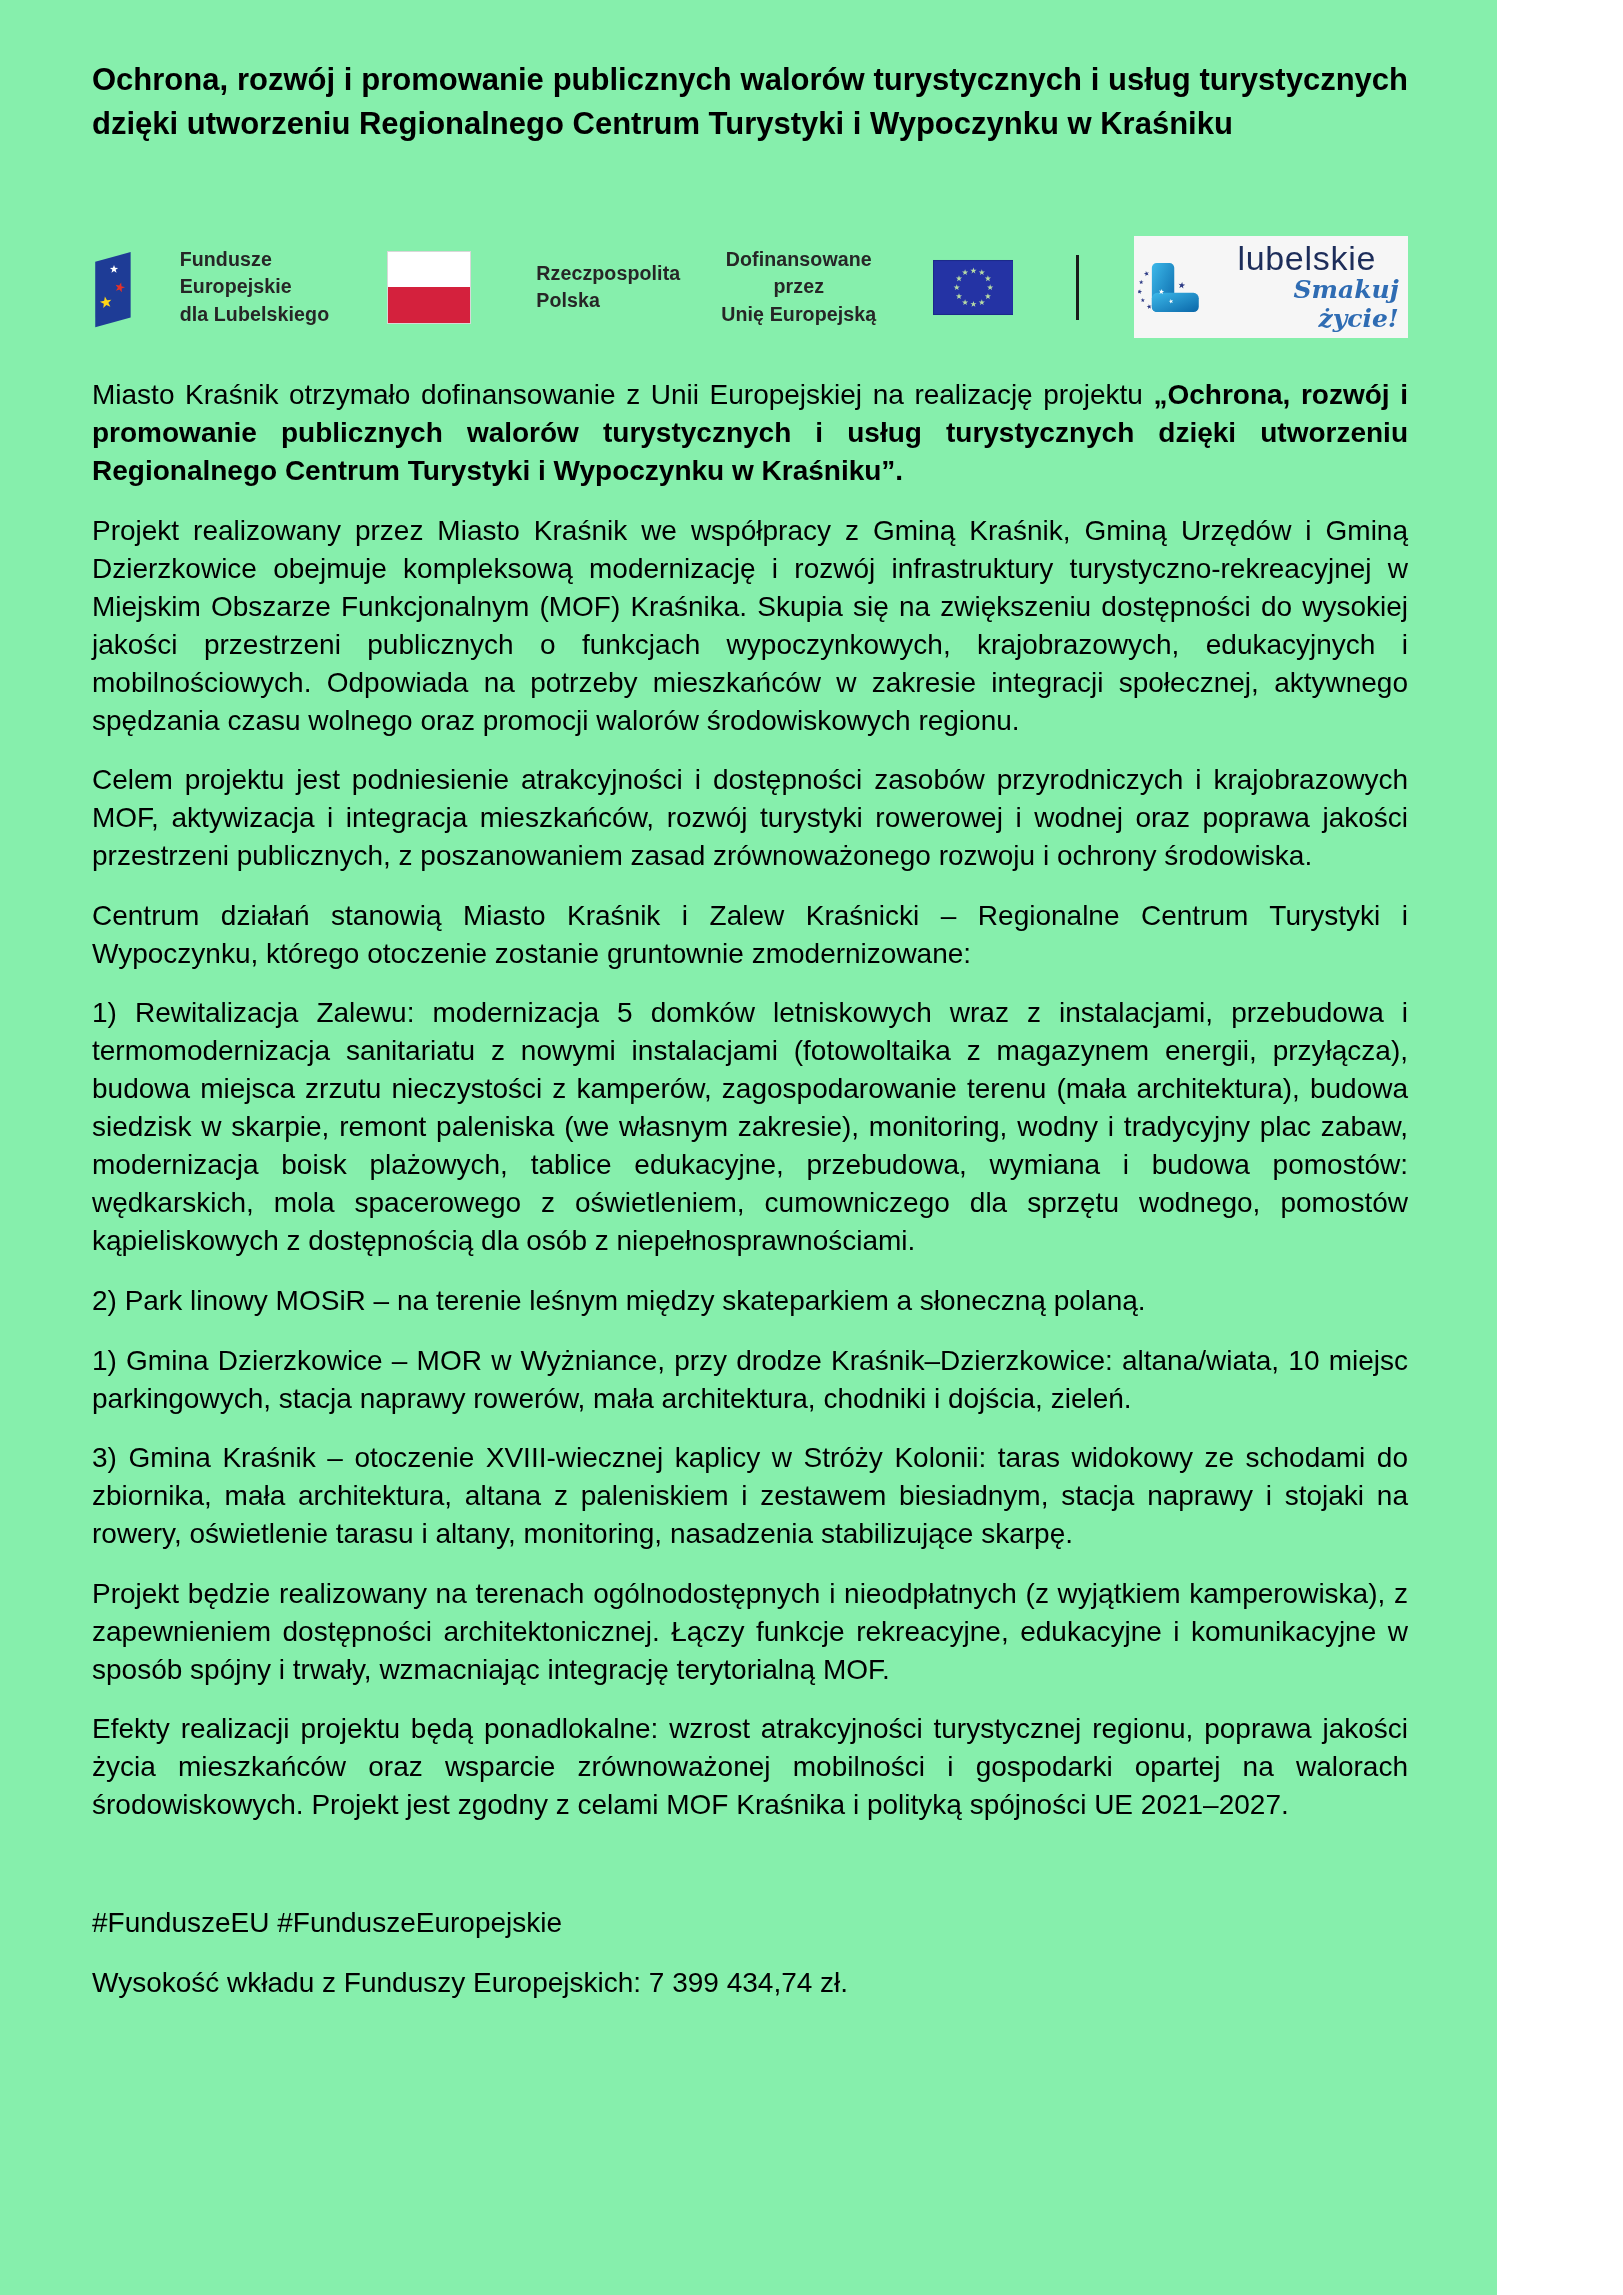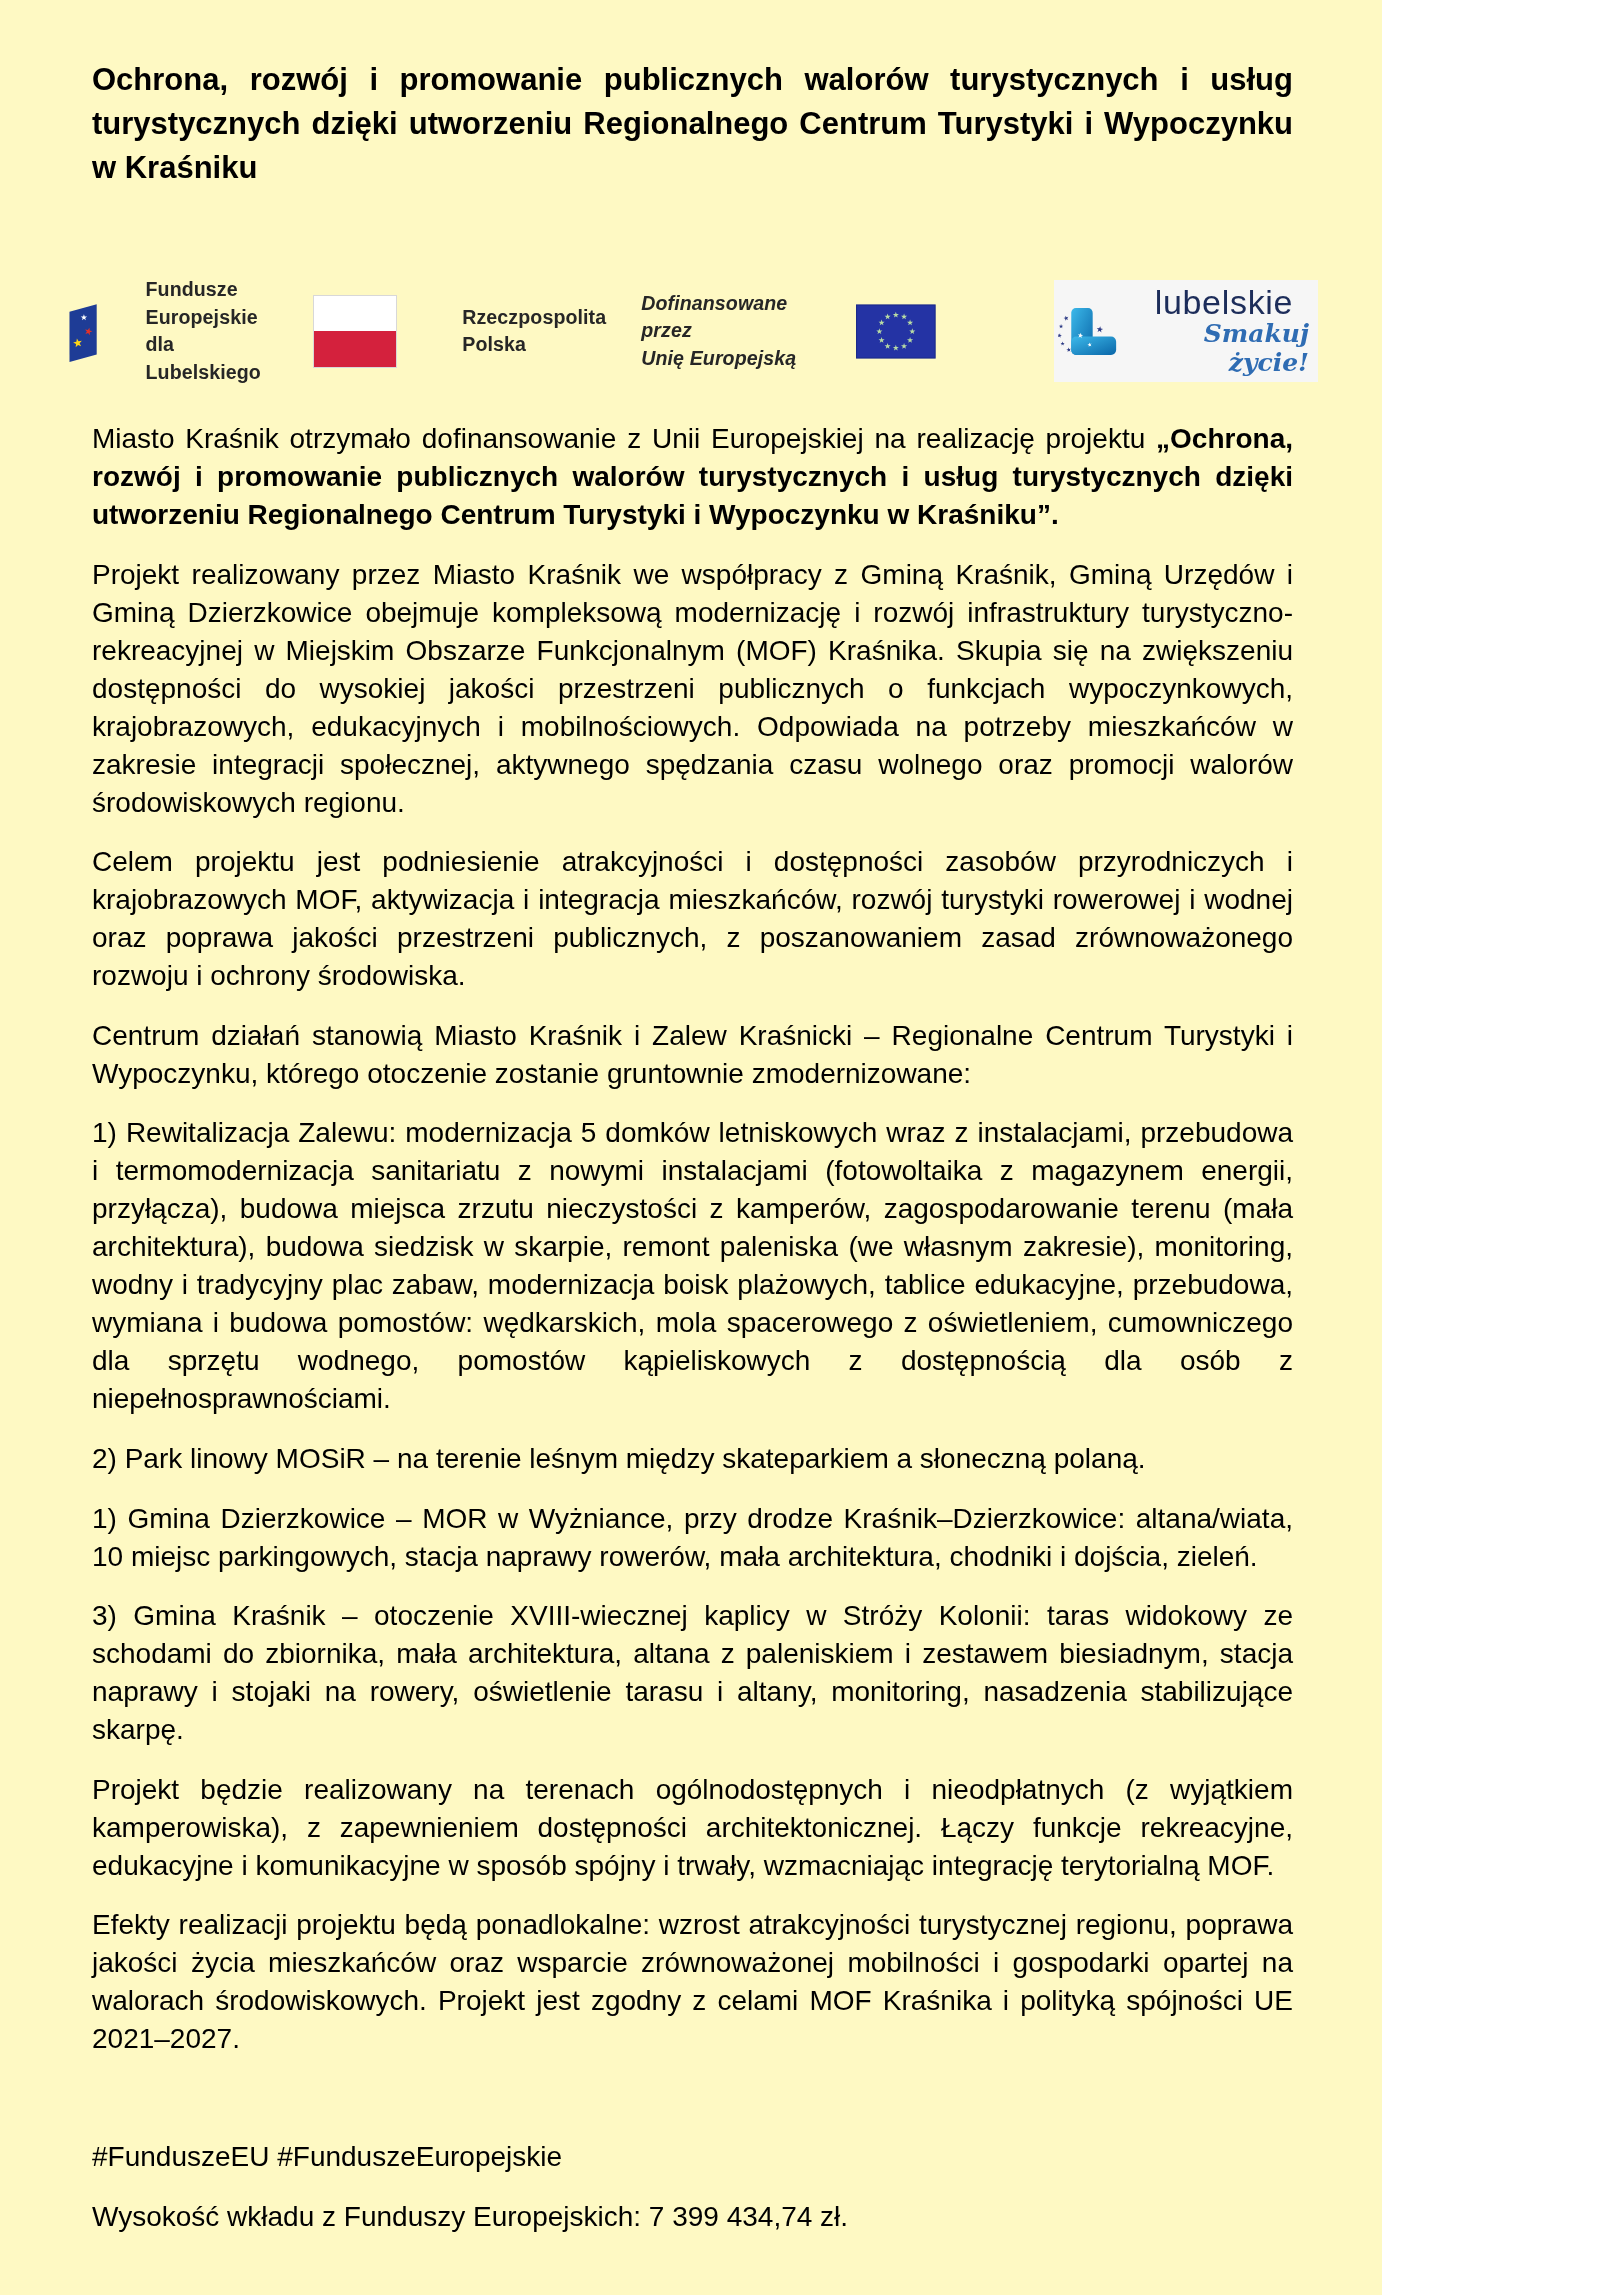--- a/index.html
+++ b/index.html
@@ -1,20 +1,20 @@
 <!DOCTYPE html>
 <html lang="pl" style="font-size:10.5px"><head>
 <meta charset="utf-8">
 <style>
   html,body{margin:0;padding:0;background:#ffffff;}
   .sheet{
     position:relative;
-    width:1382px;
+    width:1497px;
     height:2295px;
-    background:#fef9c3;
+    background:#86efac;
     box-sizing:border-box;
     padding:58px 89px 4px 92px;
     font-family:"Liberation Sans", sans-serif;
     color:#000000;
   }
   h1.doc-title{
     font-size:31px;
     line-height:44px;
     font-weight:bold;
     margin:0 0 90px 0;
@@ -30,21 +30,21 @@
     margin:0 0 38px 0;
   }
   .logo-group{display:flex;align-items:center;gap:32px;}
   .logo-text{
     font-size:19.6px;
     line-height:27.5px;
     font-weight:600;
     color:#262626;
     letter-spacing:0.1px;
   }
-  .logo-text.right{text-align:left;font-style:italic;}
+  .logo-text.right{text-align:center;}
   .eu-funds-flag{width:47px;height:97px;margin-right:17px;}
   .group-gap{margin-right:35px;}
   .pl-flag{
     width:84px;height:73px;
     margin-right:33px;
     border:0.7px solid #d8d8d8;
     box-sizing:border-box;
     display:flex;flex-direction:column;
   }
   .pl-white{flex:1;background:#ffffff;}

